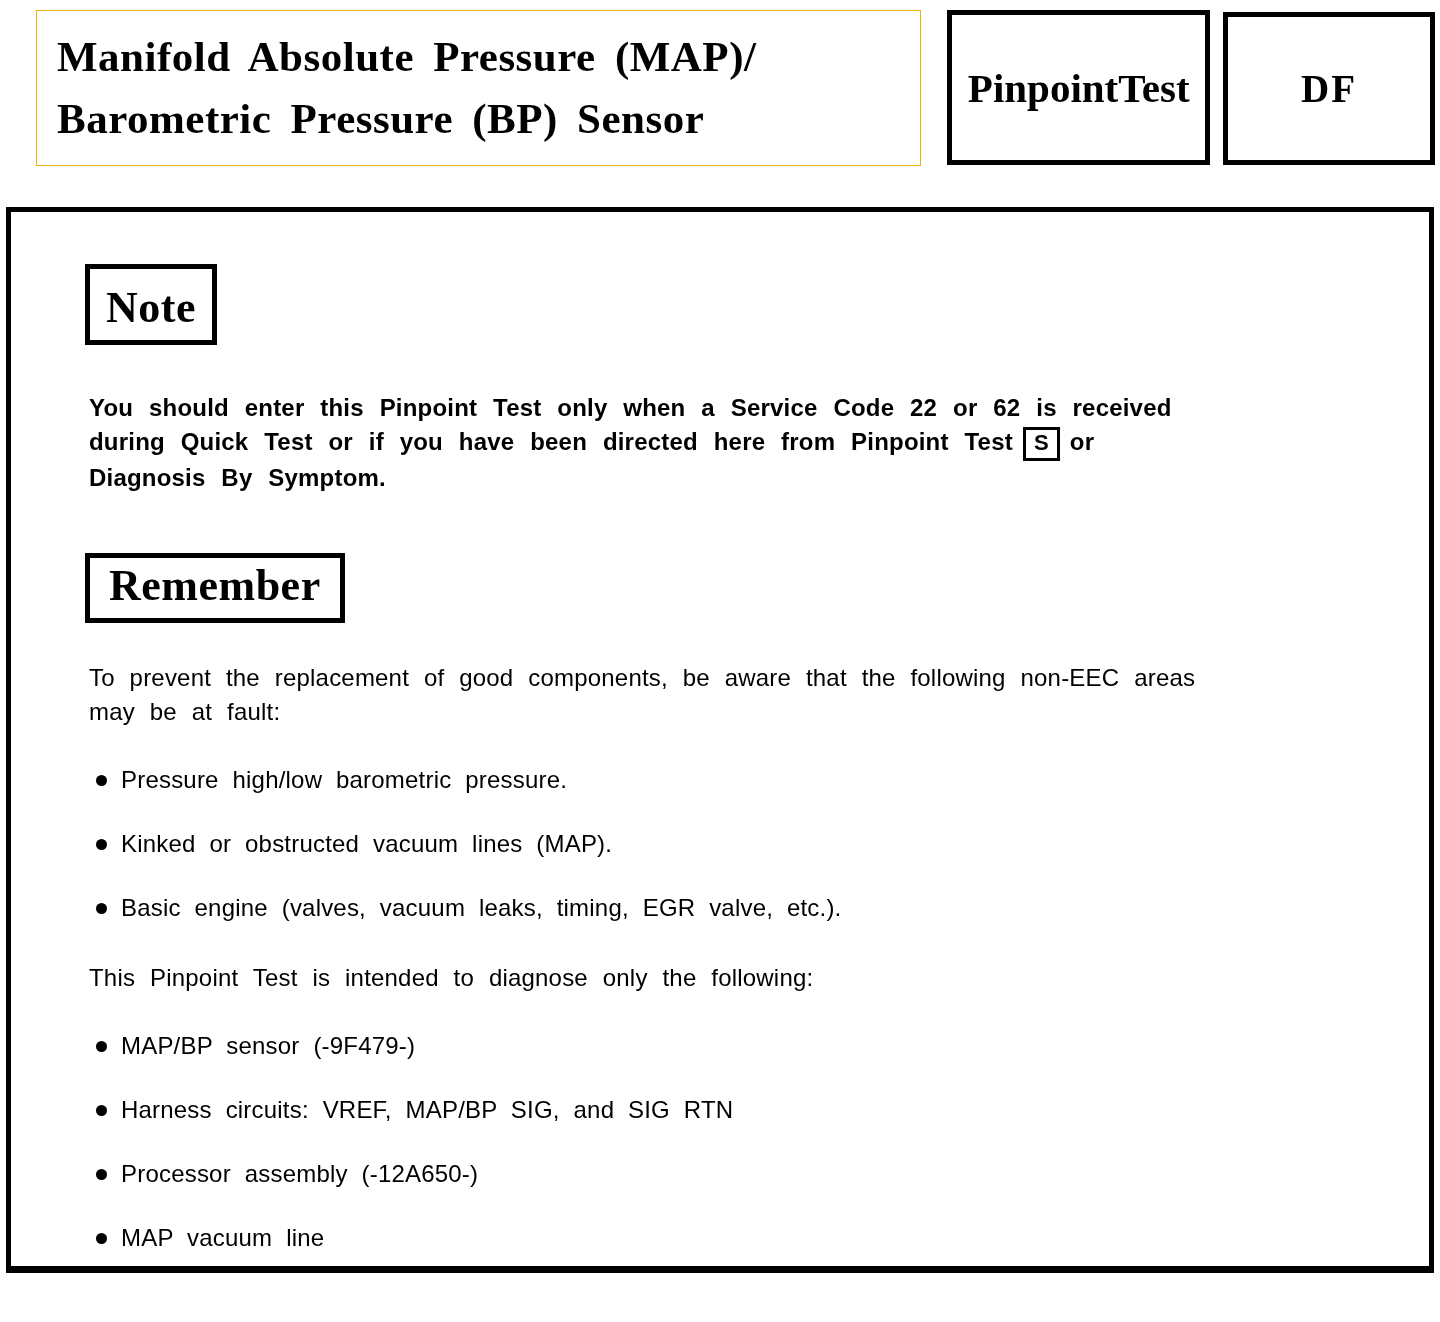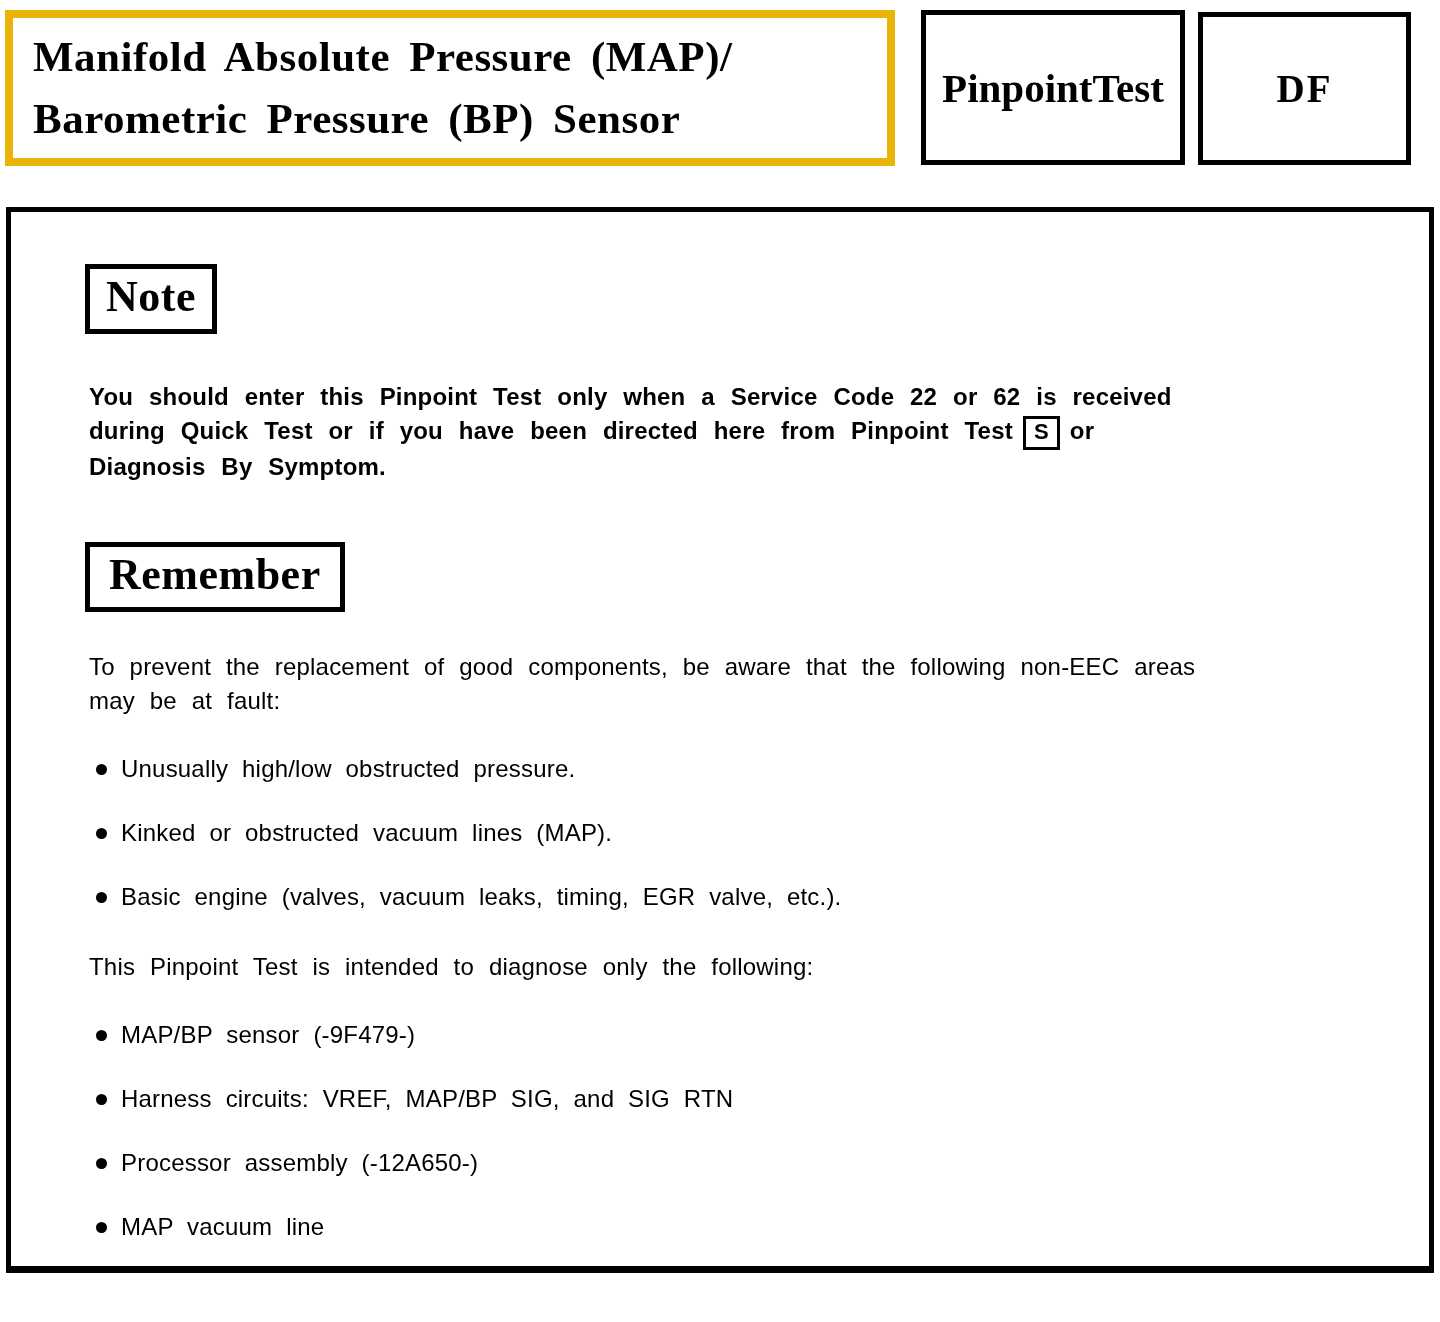--- a/index.html
+++ b/index.html
@@ -15,25 +15,26 @@
 
   
   .header-row {
     position: absolute;
     left: 5px; top: 10px;
     width: 1430px; height: 156px;
     display: flex;
   }
   .title-box {
     width: 890px; height: 156px;
-    border: 8px solid #eab308;
+    border: 1px solid #eab308;
     display: flex;
     flex-direction: column;
     justify-content: center;
     padding-left: 20px;
+    margin-left: 31px;
   }
   .title-box .title-line {
     font-family: "Liberation Serif", serif;
     font-weight: 700;
     font-size: 43px;
     line-height: 62px;
     letter-spacing: 0.5px;
     word-spacing: 8px;
     display: block;
     white-space: nowrap;
@@ -76,21 +77,21 @@
     left: 6px; top: 207px;
     width: 1428px; height: 1066px;
     border: 5px solid #000;
     border-bottom-width: 7px;
     background: #ffffff;
   }
   .label-box {
     display: inline-block;
     border: 5px solid #000;
     margin: 52px 0 0 74px;
-    padding: 5px 16px 9px 16px;
+    padding: 16px 16px 9px 16px;
   }
   .label-box span {
     font-family: "Liberation Serif", serif;
     font-weight: 700;
     font-size: 44px;
     line-height: 46px;
     letter-spacing: 0.5px;
   }
   .label-box.remember { margin-top: 58px; padding: 5px 19px 9px 19px; }
 
@@ -179,21 +180,21 @@
   <div class="label-box remember">
     <span>Remember</span>
   </div>
 
   <p class="para">
     <span class="line">To prevent the replacement of good components, be aware that the following non-EEC areas</span>
     <span class="line">may be at fault:</span>
   </p>
 
   <ul class="bullets">
-    <li><span class="bullet-dot"></span><span>Unusually high/low obstructed pressure.</span></li>
+    <li><span class="bullet-dot"></span><span>Pressure high/low barometric pressure.</span></li>
     <li><span class="bullet-dot"></span><span>Kinked or obstructed vacuum lines (MAP).</span></li>
     <li><span class="bullet-dot"></span><span>Basic engine (valves, vacuum leaks, timing, EGR valve, etc.).</span></li>
   </ul>
 
   <p class="para diagnose">This Pinpoint Test is intended to diagnose only the following:</p>
 
   <ul class="bullets">
     <li><span class="bullet-dot"></span><span>MAP/BP sensor (-9F479-)</span></li>
     <li><span class="bullet-dot"></span><span>Harness circuits: VREF, MAP/BP SIG, and SIG RTN</span></li>
     <li><span class="bullet-dot"></span><span>Processor assembly (-12A650-)</span></li>

